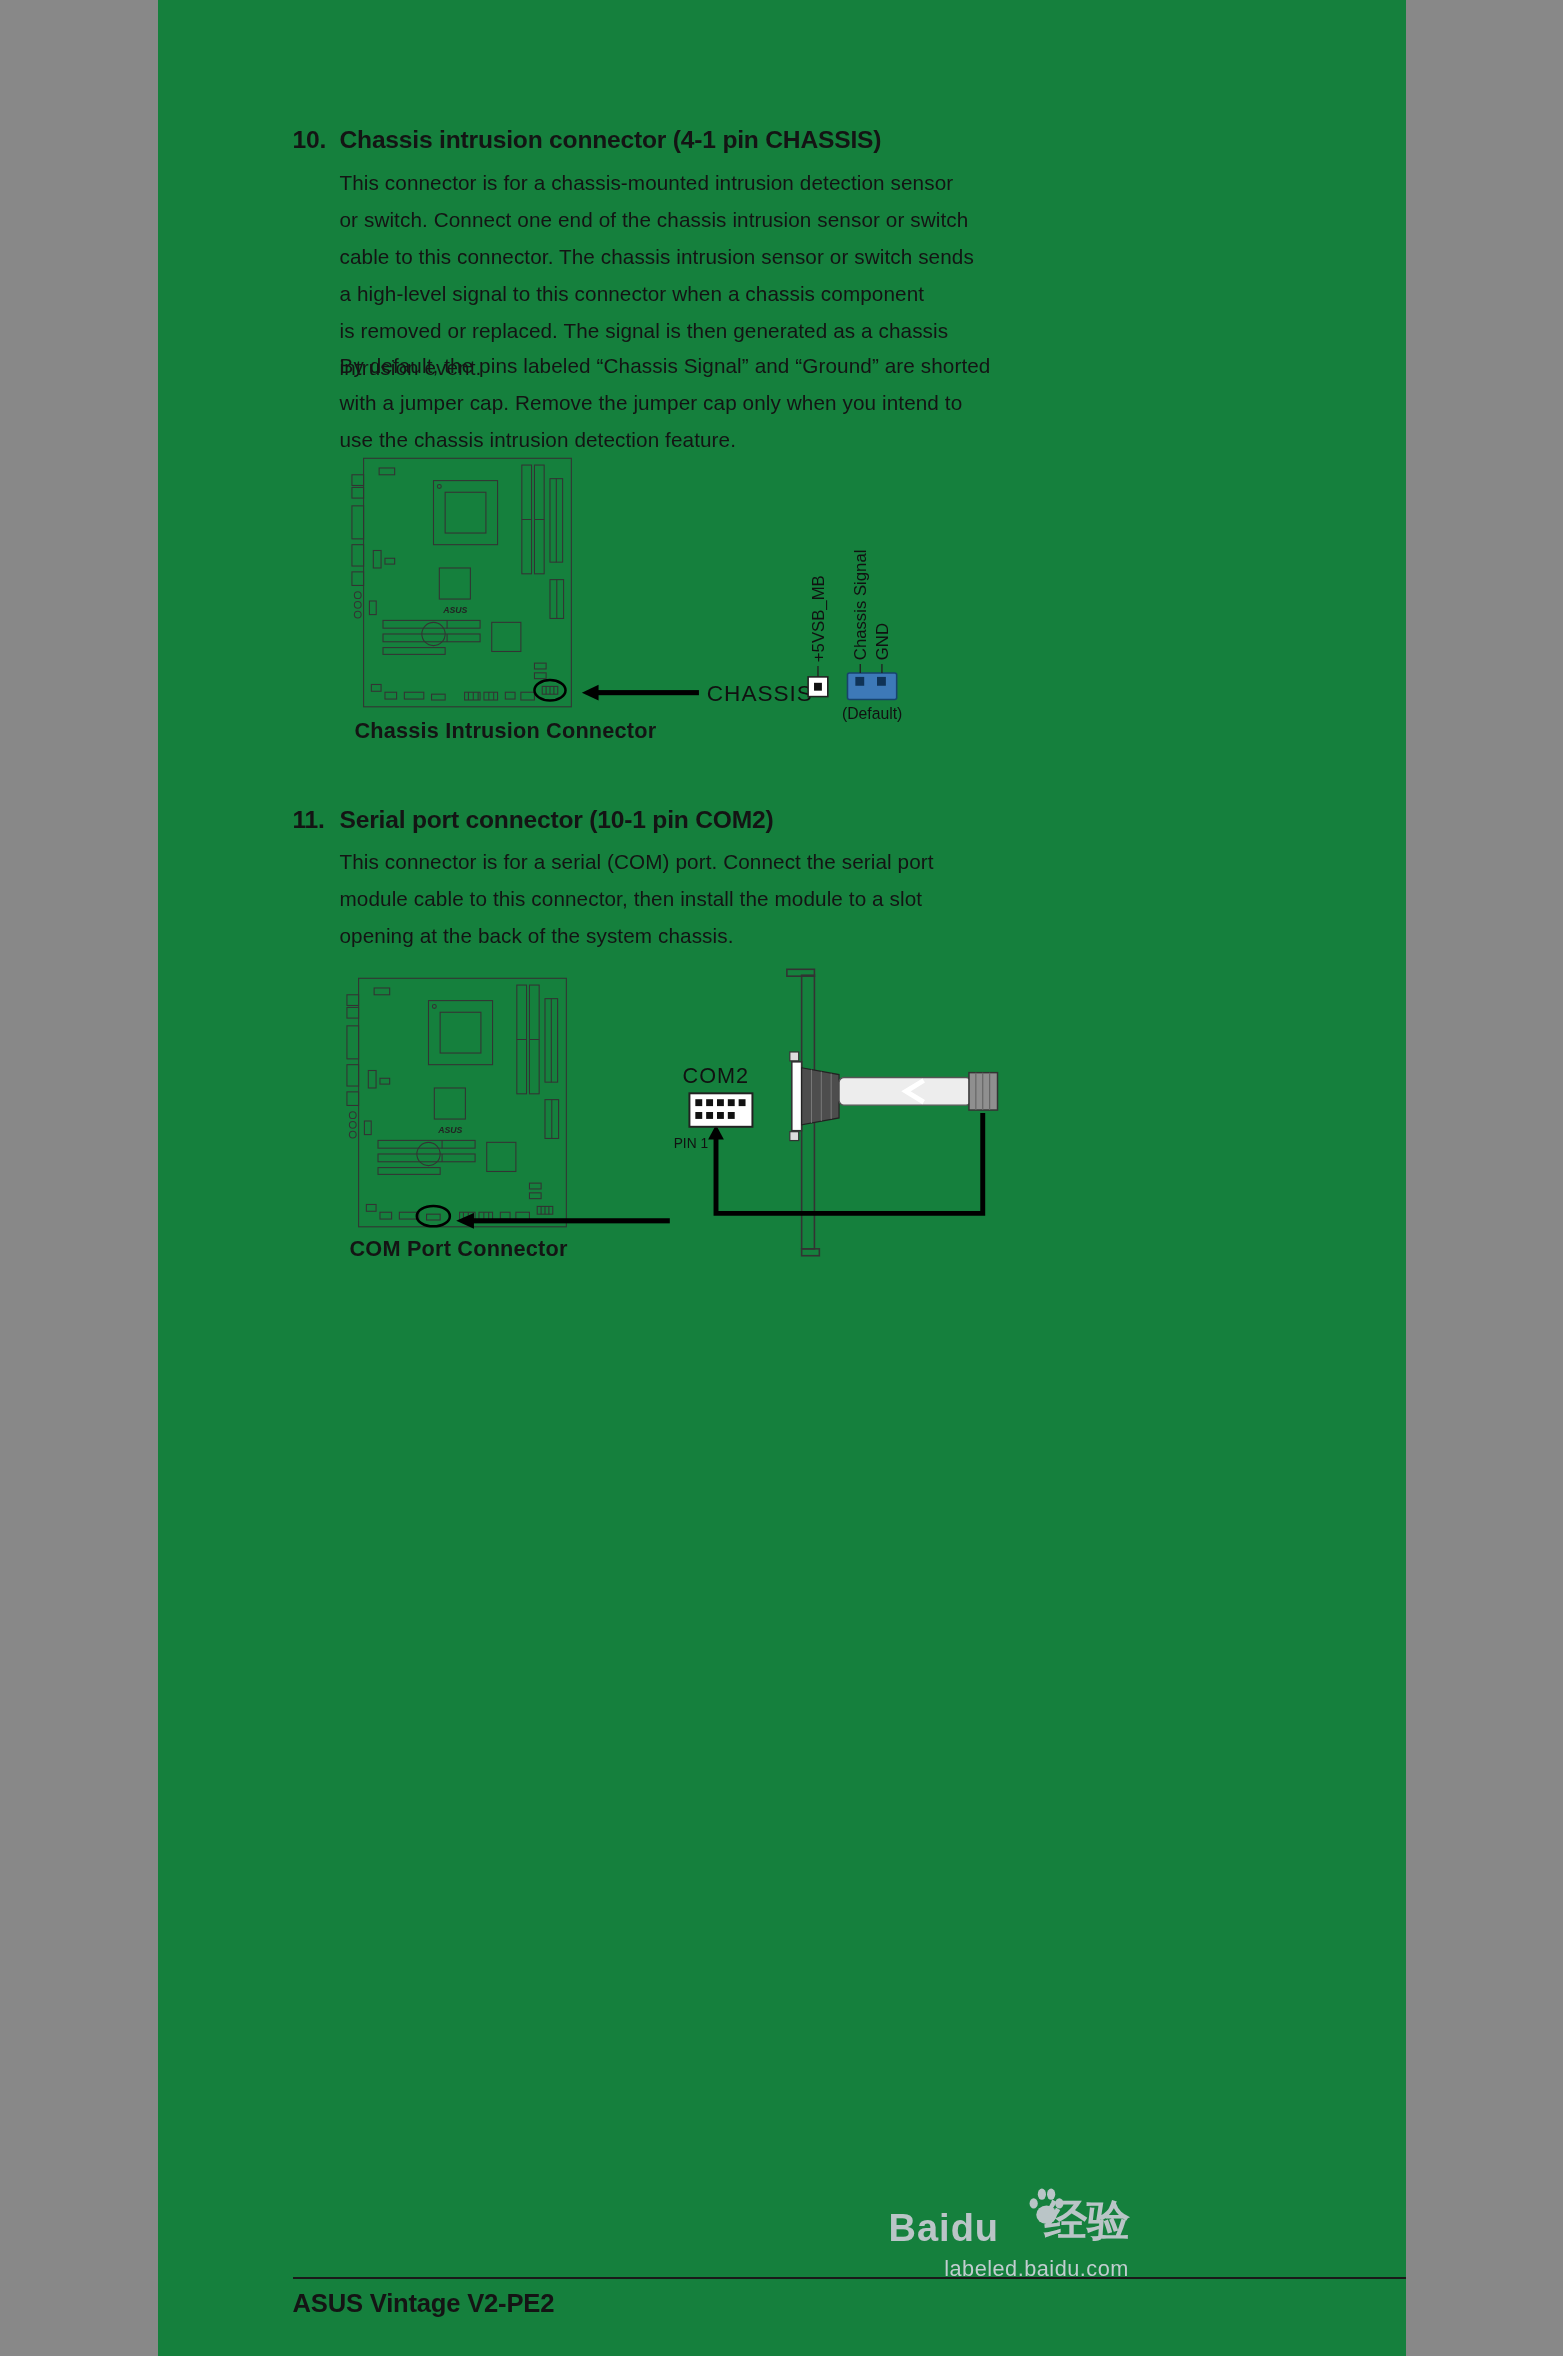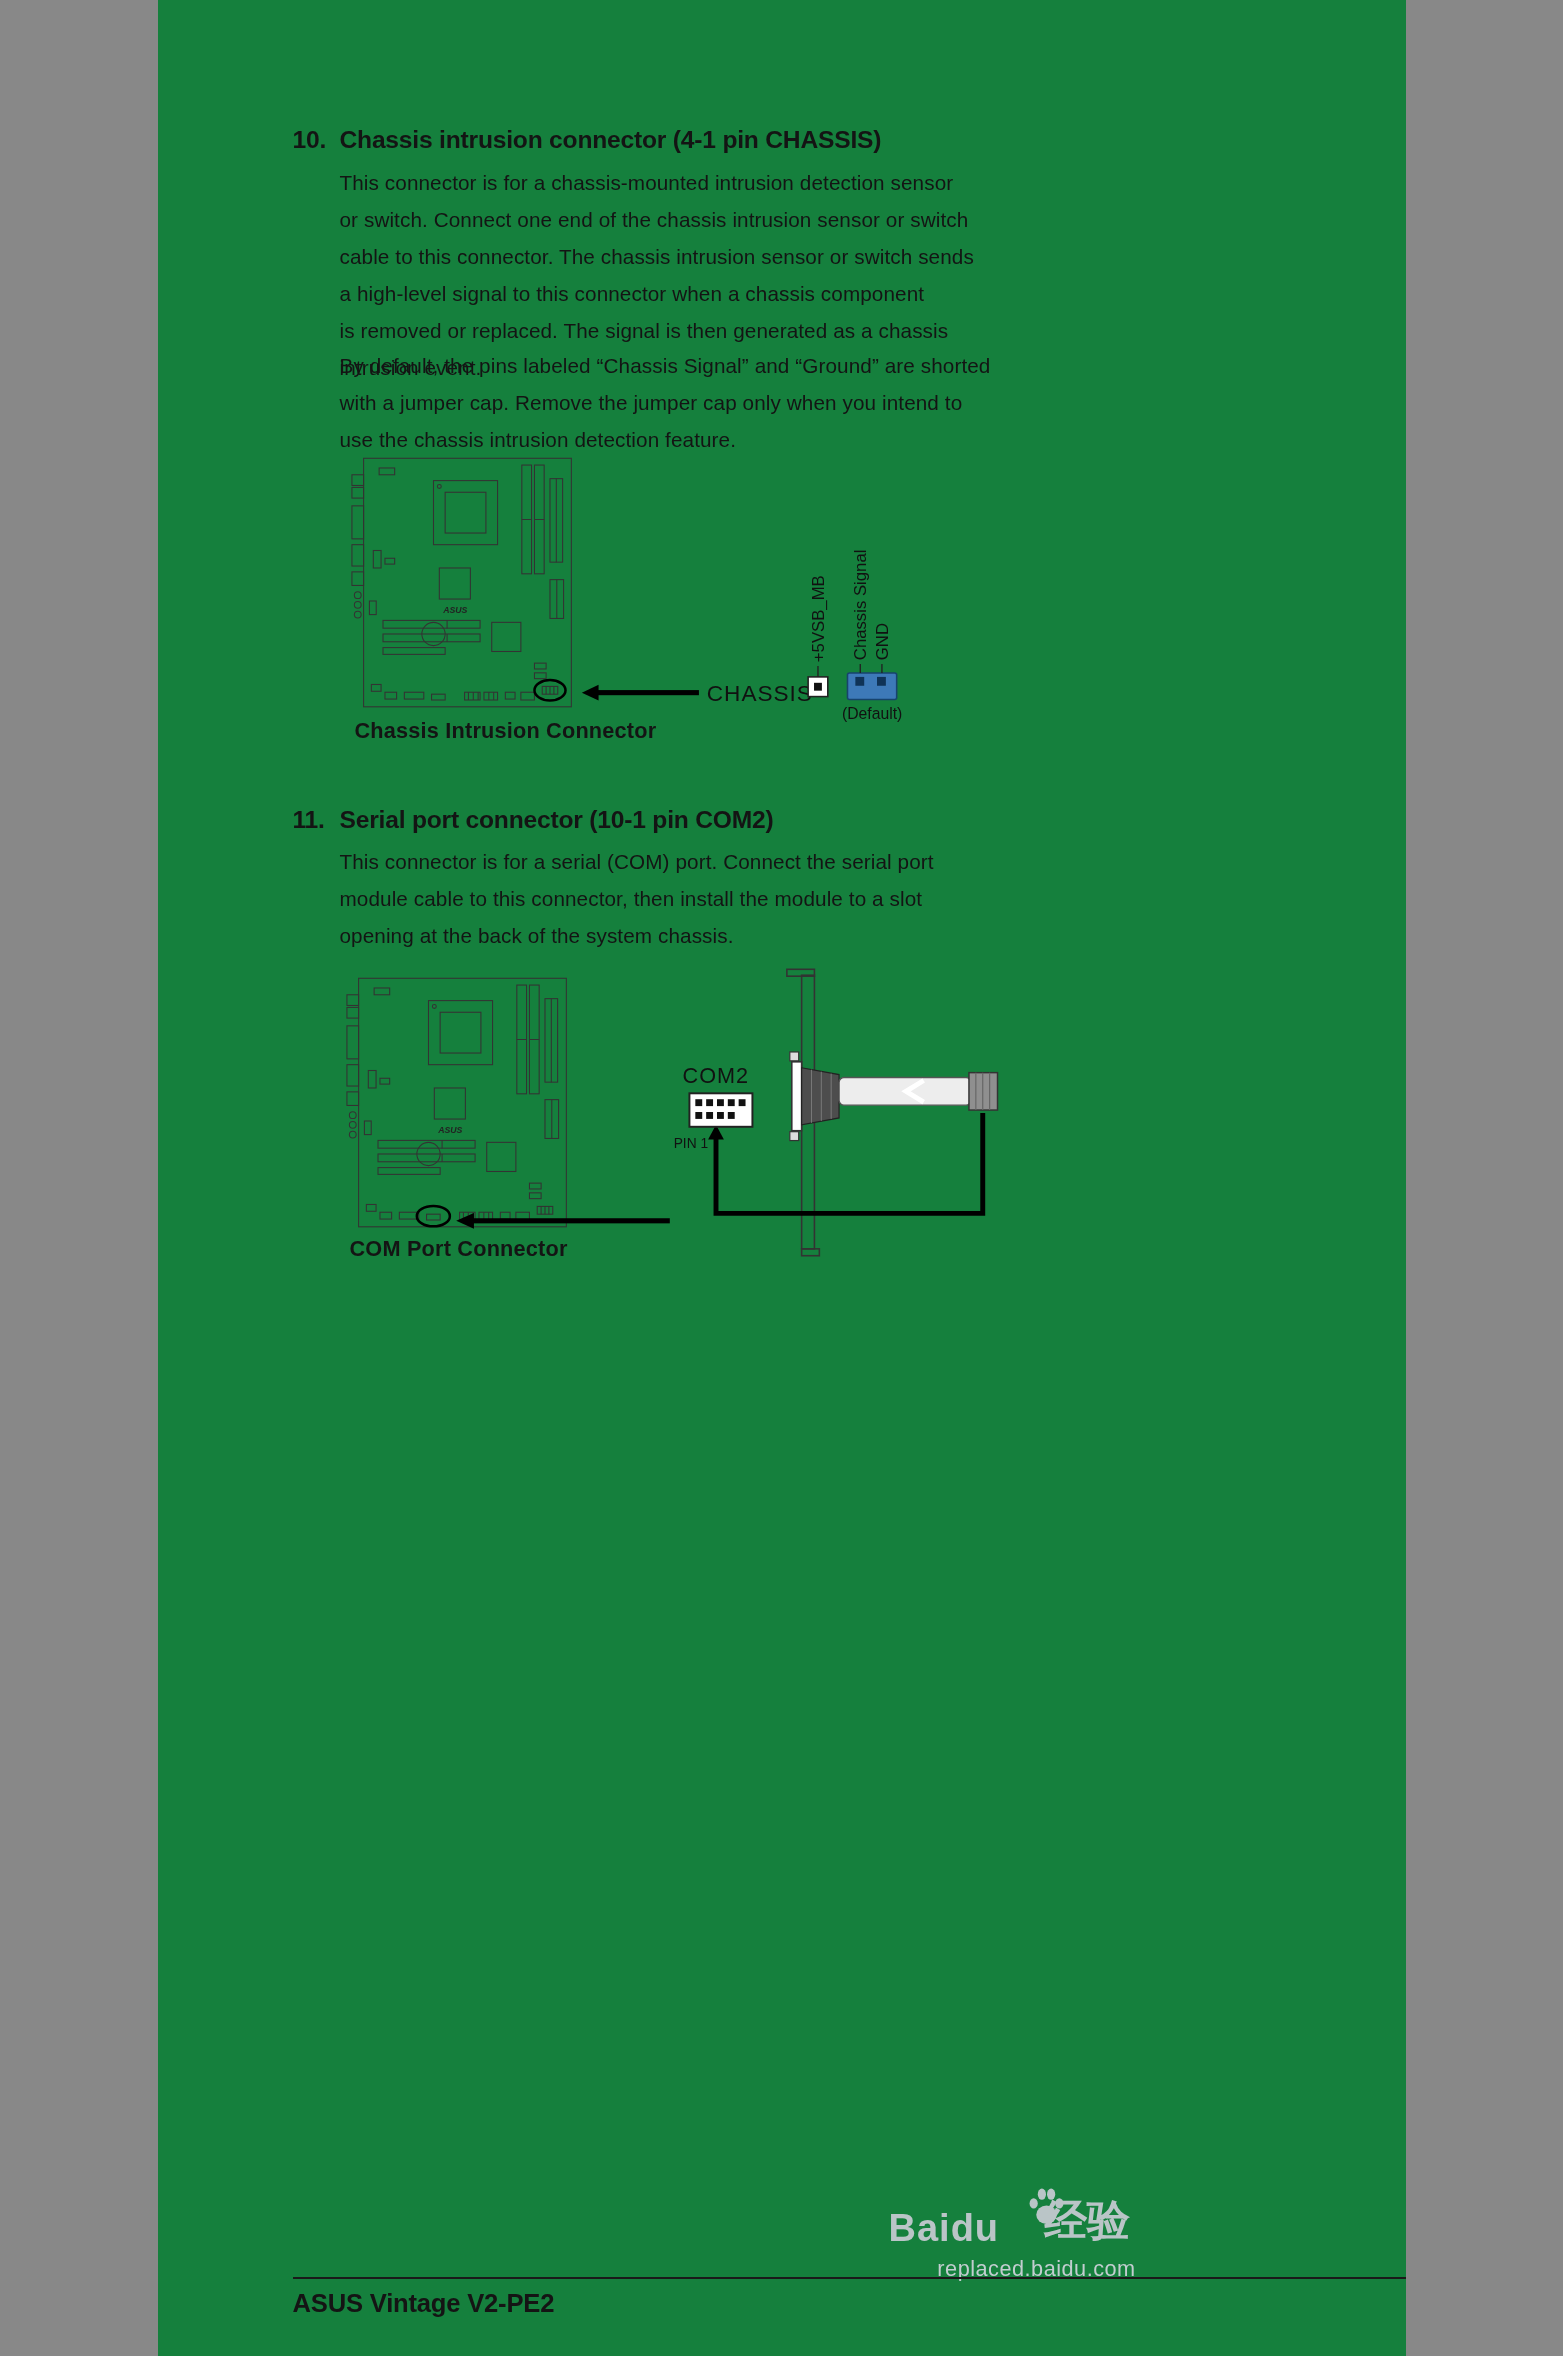--- a/index.html
+++ b/index.html
@@ -216,21 +216,21 @@
         <svg width="35" height="39" viewBox="0 0 34 38" fill="currentColor">
           <ellipse cx="17" cy="27" rx="10" ry="9"></ellipse>
           <ellipse cx="4.5" cy="16" rx="4" ry="5"></ellipse>
           <ellipse cx="12.5" cy="7" rx="4" ry="5.5"></ellipse>
           <ellipse cx="21.5" cy="7" rx="4" ry="5.5"></ellipse>
           <ellipse cx="29.5" cy="16" rx="4" ry="5"></ellipse>
         </svg>
       </span>
       <span class="wm-tag">经验</span>
     </div>
-    <div class="wm-url">replaced.baidu.com</div>
+    <div class="wm-url">labeled.baidu.com</div>
   </div>
 
   <div class="abs footer-rule" style="left:135px; top:2277px; width:1293px;"></div>
   <div class="abs footer-text" style="left:135px; top:2289px;">ASUS Vintage V2-PE2</div>
   <div class="abs footer-text" style="left:1379px; top:2289px;">4-11</div>
 
 </div>
 
 
 </body></html>

